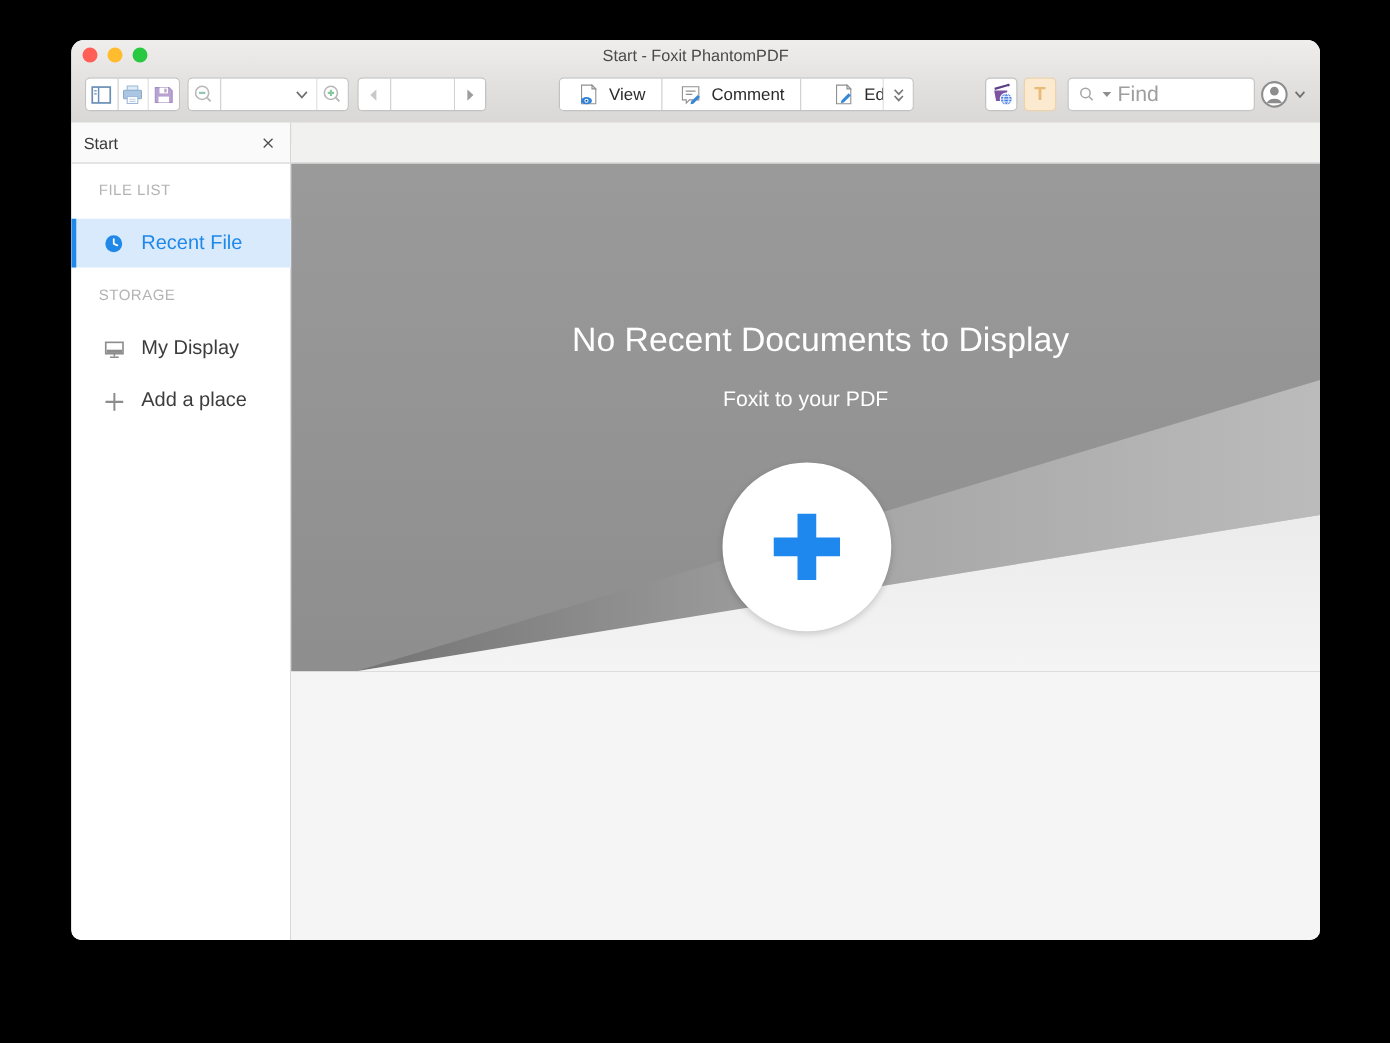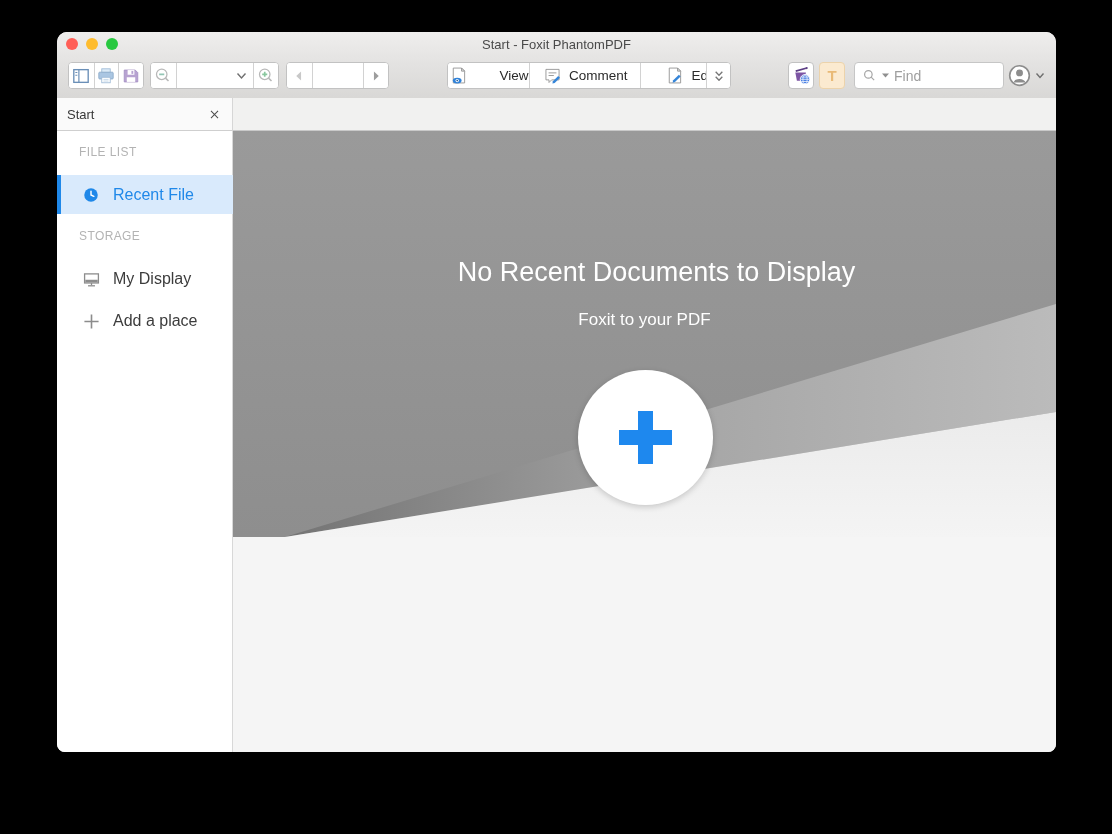--- a/index.html
+++ b/index.html
@@ -22,21 +22,21 @@
   .seg { display:flex; align-items:stretch; }
   .seg > div { display:flex; align-items:center; justify-content:center; background:#fff; }
   .seg > div + div { border-left:1px solid #d2d2d2; }
   .seg > div:first-child { border-radius:3px 0 0 3px; }
   .seg > div:last-child { border-radius:0 3px 3px 0; }
   .tbtn { display:flex; align-items:center; justify-content:center; }
   .mode-label { font-size:13.5px; color:#2b2b2b; margin-left:6px; }
   .findbox { position:absolute; top:30px; left:797px; width:150px; height:27px;
              background:#fff; border:1px solid #c6c6c6; border-radius:4px;
              display:flex; align-items:center; padding:0 7px; gap:4px; }
-  .findbox input { border:none; outline:none; flex:1; min-width:0; font-size:14px;
+  .findbox input { border:none; outline:none; flex:1; min-width:0; font-size:17px;
                    color:#0c4a6e; font-family:"Liberation Sans",sans-serif; }
   .findbox input::placeholder { color:#9e9e9e; }
   .userbtn { position:absolute; top:30px; left:950px; width:46px; height:27px;
              display:flex; align-items:center; gap:3px; background:transparent; border:none; }
   .tw-btn { position:absolute; top:30px; left:762px; width:26px; height:27px;
             background:#fbead0; border:1px solid #ecd3ab; border-radius:4px;
             display:flex; align-items:center; justify-content:center;
             font-size:15px; font-weight:bold; color:#e9ba77; }
 
   
@@ -170,21 +170,21 @@
       <div style="width:25px;">
         <span>
           <svg width="18" height="18" viewBox="0 0 26 26">
               <path d="M10 6.5 L17 13 L10 19.5 z" fill="#9d9d9d"></path>
             </svg>
         </span>
       </div>
     </div>
 
     <div class="seg" style="left:390px;width:284px;">
-      <div style="width:81px;justify-content:space-between;">
+      <div style="width:81px;">
         <span>
           <svg width="21" height="21" viewBox="0 0 24 24">
               <path d="M6 3.5 h9.5 l3.5 3.5 v13.5 H6 z" fill="#fff" stroke="#909090"></path>
               <path d="M15.5 3.5 v3.5 h3.5 z" fill="#e6e6e6" stroke="#909090"></path>
               <ellipse cx="10.5" cy="17.8" rx="5" ry="3.3" fill="#2f82d9"></ellipse>
               <circle cx="10.5" cy="17.8" r="1.9" fill="#fff"></circle>
               <circle cx="10.5" cy="17.8" r="0.95" fill="#1b4f8c"></circle>
             </svg>
         </span>
         <span class="mode-label">View</span>

